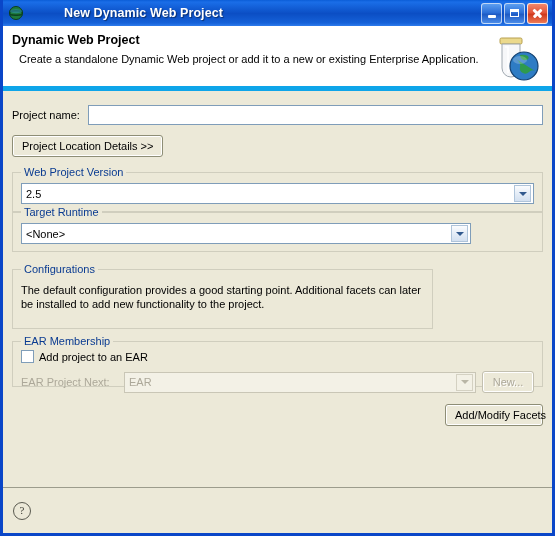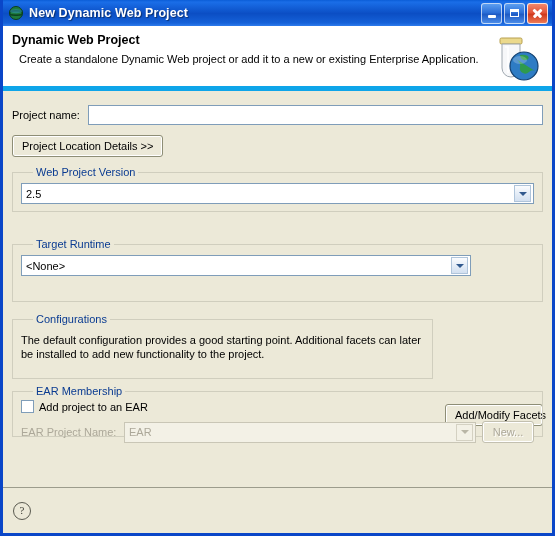--- a/index.html
+++ b/index.html
@@ -28,20 +28,21 @@
   .titlebar {
     height: 26px;
     background: linear-gradient(to bottom,
         #0B5DD7 0%, #1A6EE8 8%, #0F57CE 40%, #0B4EC4 52%,
         #1561D8 88%, #2E7BEC 100%);
     display: flex;
     align-items: center;
     padding: 0 2px 0 5px;
     box-sizing: border-box;
     position: relative;
+    gap: 35px;
   }
   .title-icon {
     width: 16px; height: 16px;
     margin-right: 5px;
     flex: 0 0 auto;
   }
   .title-text {
     color: #ffffff;
     font-size: 12.5px;
     font-weight: bold;
@@ -237,21 +238,21 @@
   
   .group {
     position: relative;
     border: 1px solid #D0CEBE;
     box-sizing: border-box;
     background: transparent;
   }
   .group > .group-label {
     position: absolute;
     top: -7px;
-    left: 20px;
+    left: 8px;
     background: #ECE9D8;
     padding: 0 3px;
     font-size: 11px;
     color: #0A3B91;
     white-space: nowrap;
   }
   .group-inner { padding: 9px 8px 8px 8px; }
 
   .help-text {
     font-size: 11px;
@@ -366,21 +367,21 @@
     <div class="group" style="margin-top:15px; height:40px;">
       <span class="group-label">Web Project Version</span>
       <div class="group-inner" style="padding-top:10px;">
         <div class="combo">
           <span class="combo-value">2.5</span>
           <span class="arrowbox"></span>
         </div>
       </div>
     </div>
 
-    <div class="group" style="margin-top:32px; height:58px;">
+    <div class="group" style="margin-top:0; height:40px;">
       <span class="group-label">Target Runtime</span>
       <div class="group-inner" style="padding-top:10px; padding-right:71px;">
         <div class="combo">
           <span class="combo-value">&lt;None&gt;</span>
           <span class="arrowbox"></span>
         </div>
       </div>
       <button class="btn" style="position:absolute; right:-62px; top:11px; width:52px;">New...</button>
     </div>
 
@@ -393,21 +394,21 @@
     <button class="btn" style="position:absolute; right:9px; top:299px; width:98px;">Add/Modify Facets</button>
 
     <div class="group" style="margin-top:12px; height:46px;">
       <span class="group-label">EAR Membership</span>
       <div class="group-inner" style="padding-top:8px;">
         <div class="checkbox-row">
           <span class="cbox"></span>
           <span class="field-label">Add project to an EAR</span>
         </div>
         <div class="row" style="margin-top:8px;">
-          <span class="field-label" style="width:103px; color:#ACA899;">EAR Project Name:</span>
+          <span class="field-label" style="width:103px; color:#ACA899;">EAR Project Next:</span>
           <div class="combo disabled" style="flex:1 1 auto; margin-right:6px;">
             <span class="combo-value">EAR</span>
             <span class="arrowbox"></span>
           </div>
           <button class="btn disabled" style="width:52px; flex:0 0 auto;">New...</button>
         </div>
       </div>
     </div>
 
   </div>

